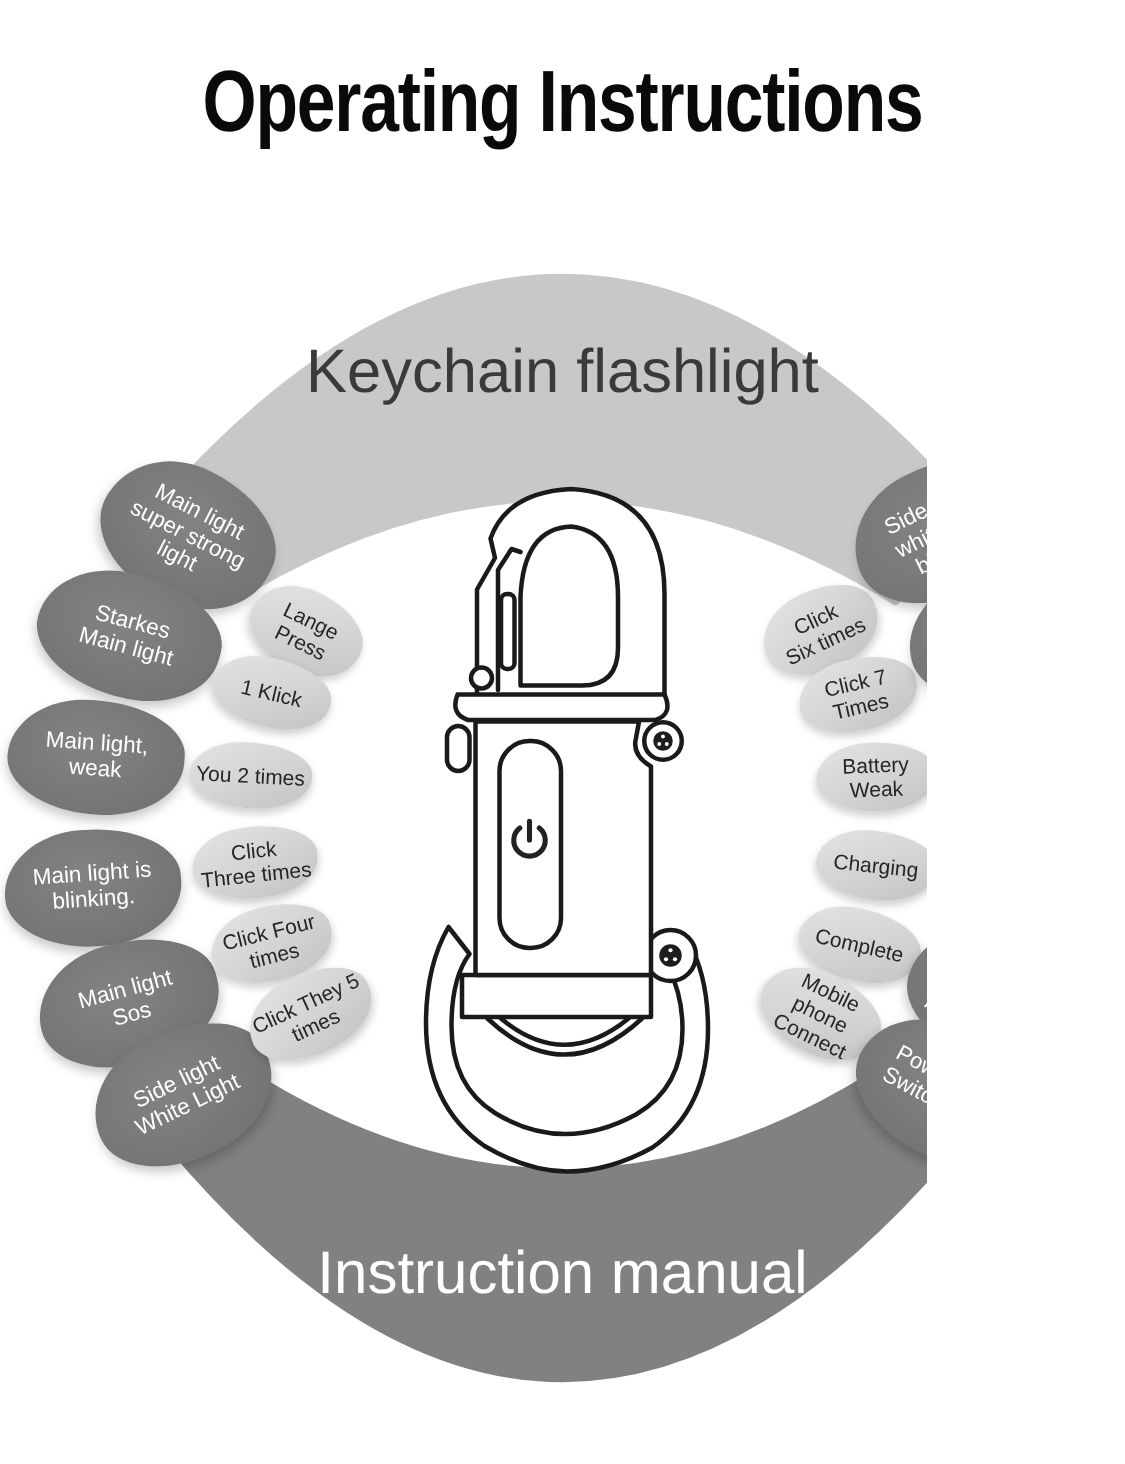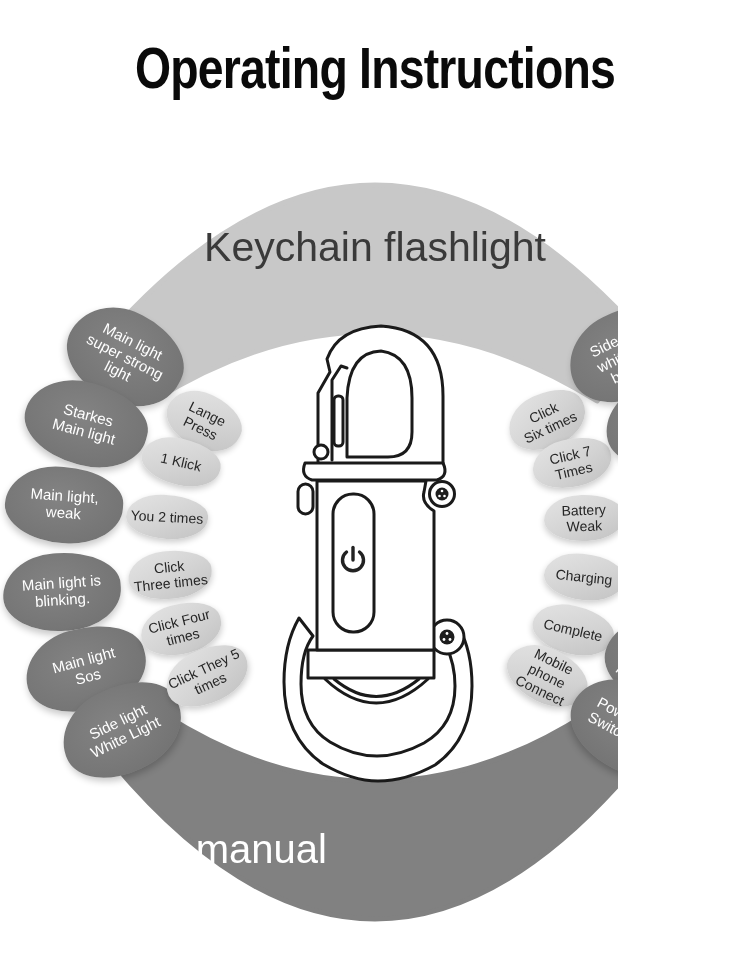--- a/index.html
+++ b/index.html
@@ -11,21 +11,21 @@
     position:absolute;top:34px;left:0;width:750px;text-align:center;
     font-size:58px;font-weight:bold;color:#0a0a0a;letter-spacing:-1px;
     transform:scaleX(0.8);transform-origin:50% 50%;white-space:nowrap;
   }
   .bg-svg{position:absolute;left:0;top:0;}
   .arc-label-top{
     position:absolute;top:224px;left:0;width:750px;text-align:center;
     font-size:41px;color:#3a3a3a;
   }
   .arc-label-bottom{
-    position:absolute;top:827px;left:0;width:750px;
+    position:absolute;top:827px;left:0;width:750px;text-align:center;
     font-size:40px;color:#ffffff;
   }
   .blob{
     position:absolute;display:flex;align-items:center;justify-content:center;
     text-align:center;border-radius:46% 54% 48% 52% / 55% 45% 52% 48%;
   }
   .blob span{white-space:pre-line;display:block;}
   .blob.dark{
     color:#fff;font-size:15px;line-height:1.13;
     background:radial-gradient(ellipse at 45% 40%, #838383 0%, #757575 70%, #6e6e6e 100%);

